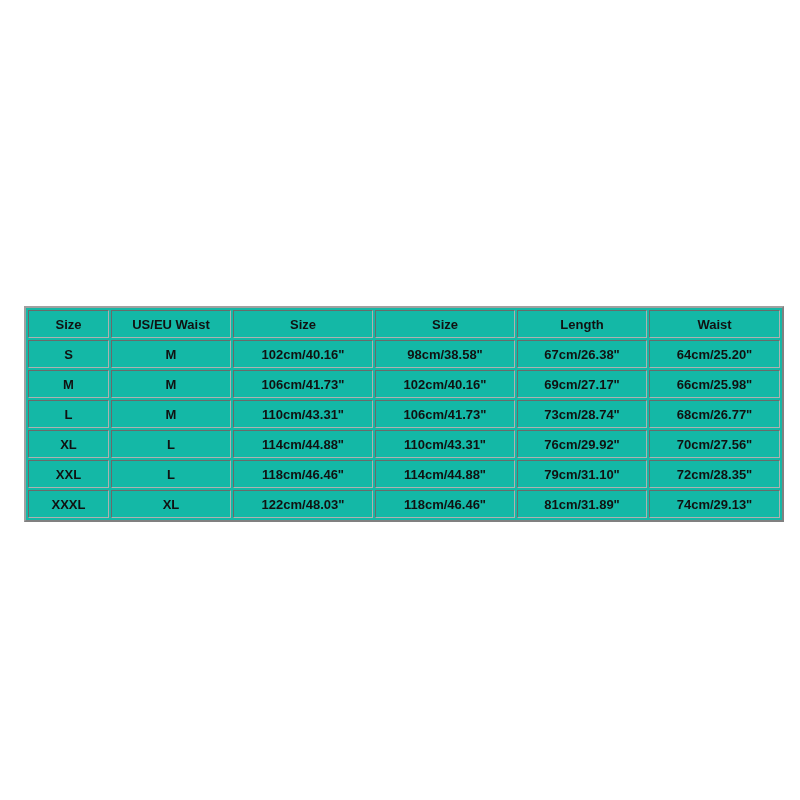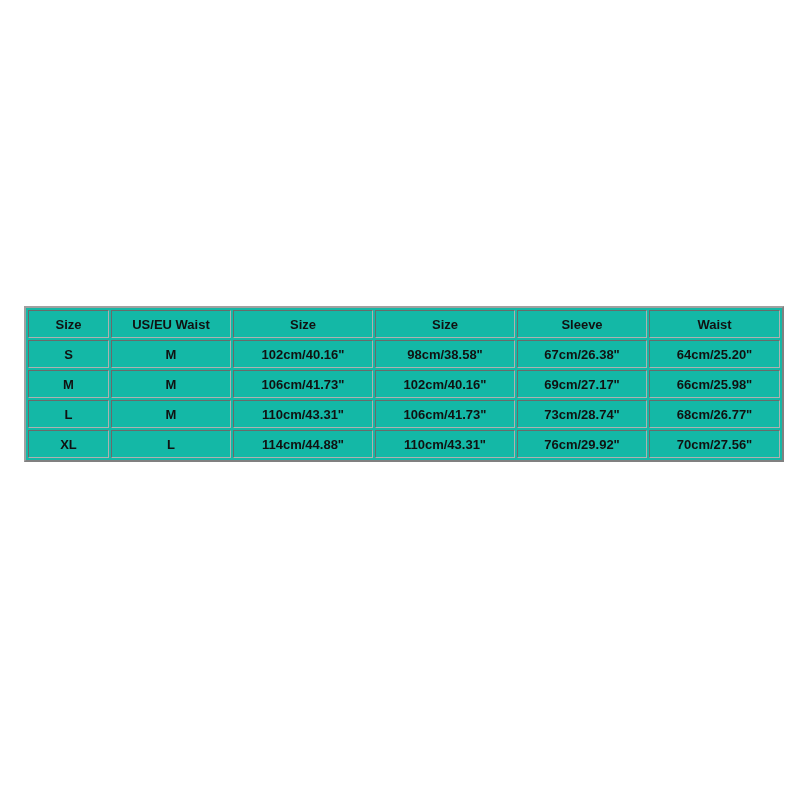--- a/index.html
+++ b/index.html
@@ -49,21 +49,21 @@
       <col style="width:140px">
         <col style="width:130px">
         <col style="width:131px">
     </colgroup>
     <thead>
       <tr>
         <th>Size</th>
         <th>US/EU Waist</th>
         <th>Size</th>
         <th>Size</th>
-        <th>Sleeve</th>
+        <th>Length</th>
         <th>Waist</th>
       </tr>
     </thead>
     <tbody>
       <tr>
         <td>S</td>
         <td>M</td>
         <td>102cm/40.16"</td>
         <td>98cm/38.58"</td>
         <td>67cm/26.38"</td>
@@ -86,15 +86,31 @@
         <td>68cm/26.77"</td>
       </tr>
       <tr>
         <td>XL</td>
         <td>L</td>
         <td>114cm/44.88"</td>
         <td>110cm/43.31"</td>
         <td>76cm/29.92"</td>
         <td>70cm/27.56"</td>
       </tr>
+      <tr>
+        <td>XXL</td>
+        <td>L</td>
+        <td>118cm/46.46"</td>
+        <td>114cm/44.88"</td>
+        <td>79cm/31.10"</td>
+        <td>72cm/28.35"</td>
+      </tr>
+      <tr>
+        <td>XXXL</td>
+        <td>XL</td>
+        <td>122cm/48.03"</td>
+        <td>118cm/46.46"</td>
+        <td>81cm/31.89"</td>
+        <td>74cm/29.13"</td>
+      </tr>
     </tbody>
   </table>
 </div>
 
 </body></html>

